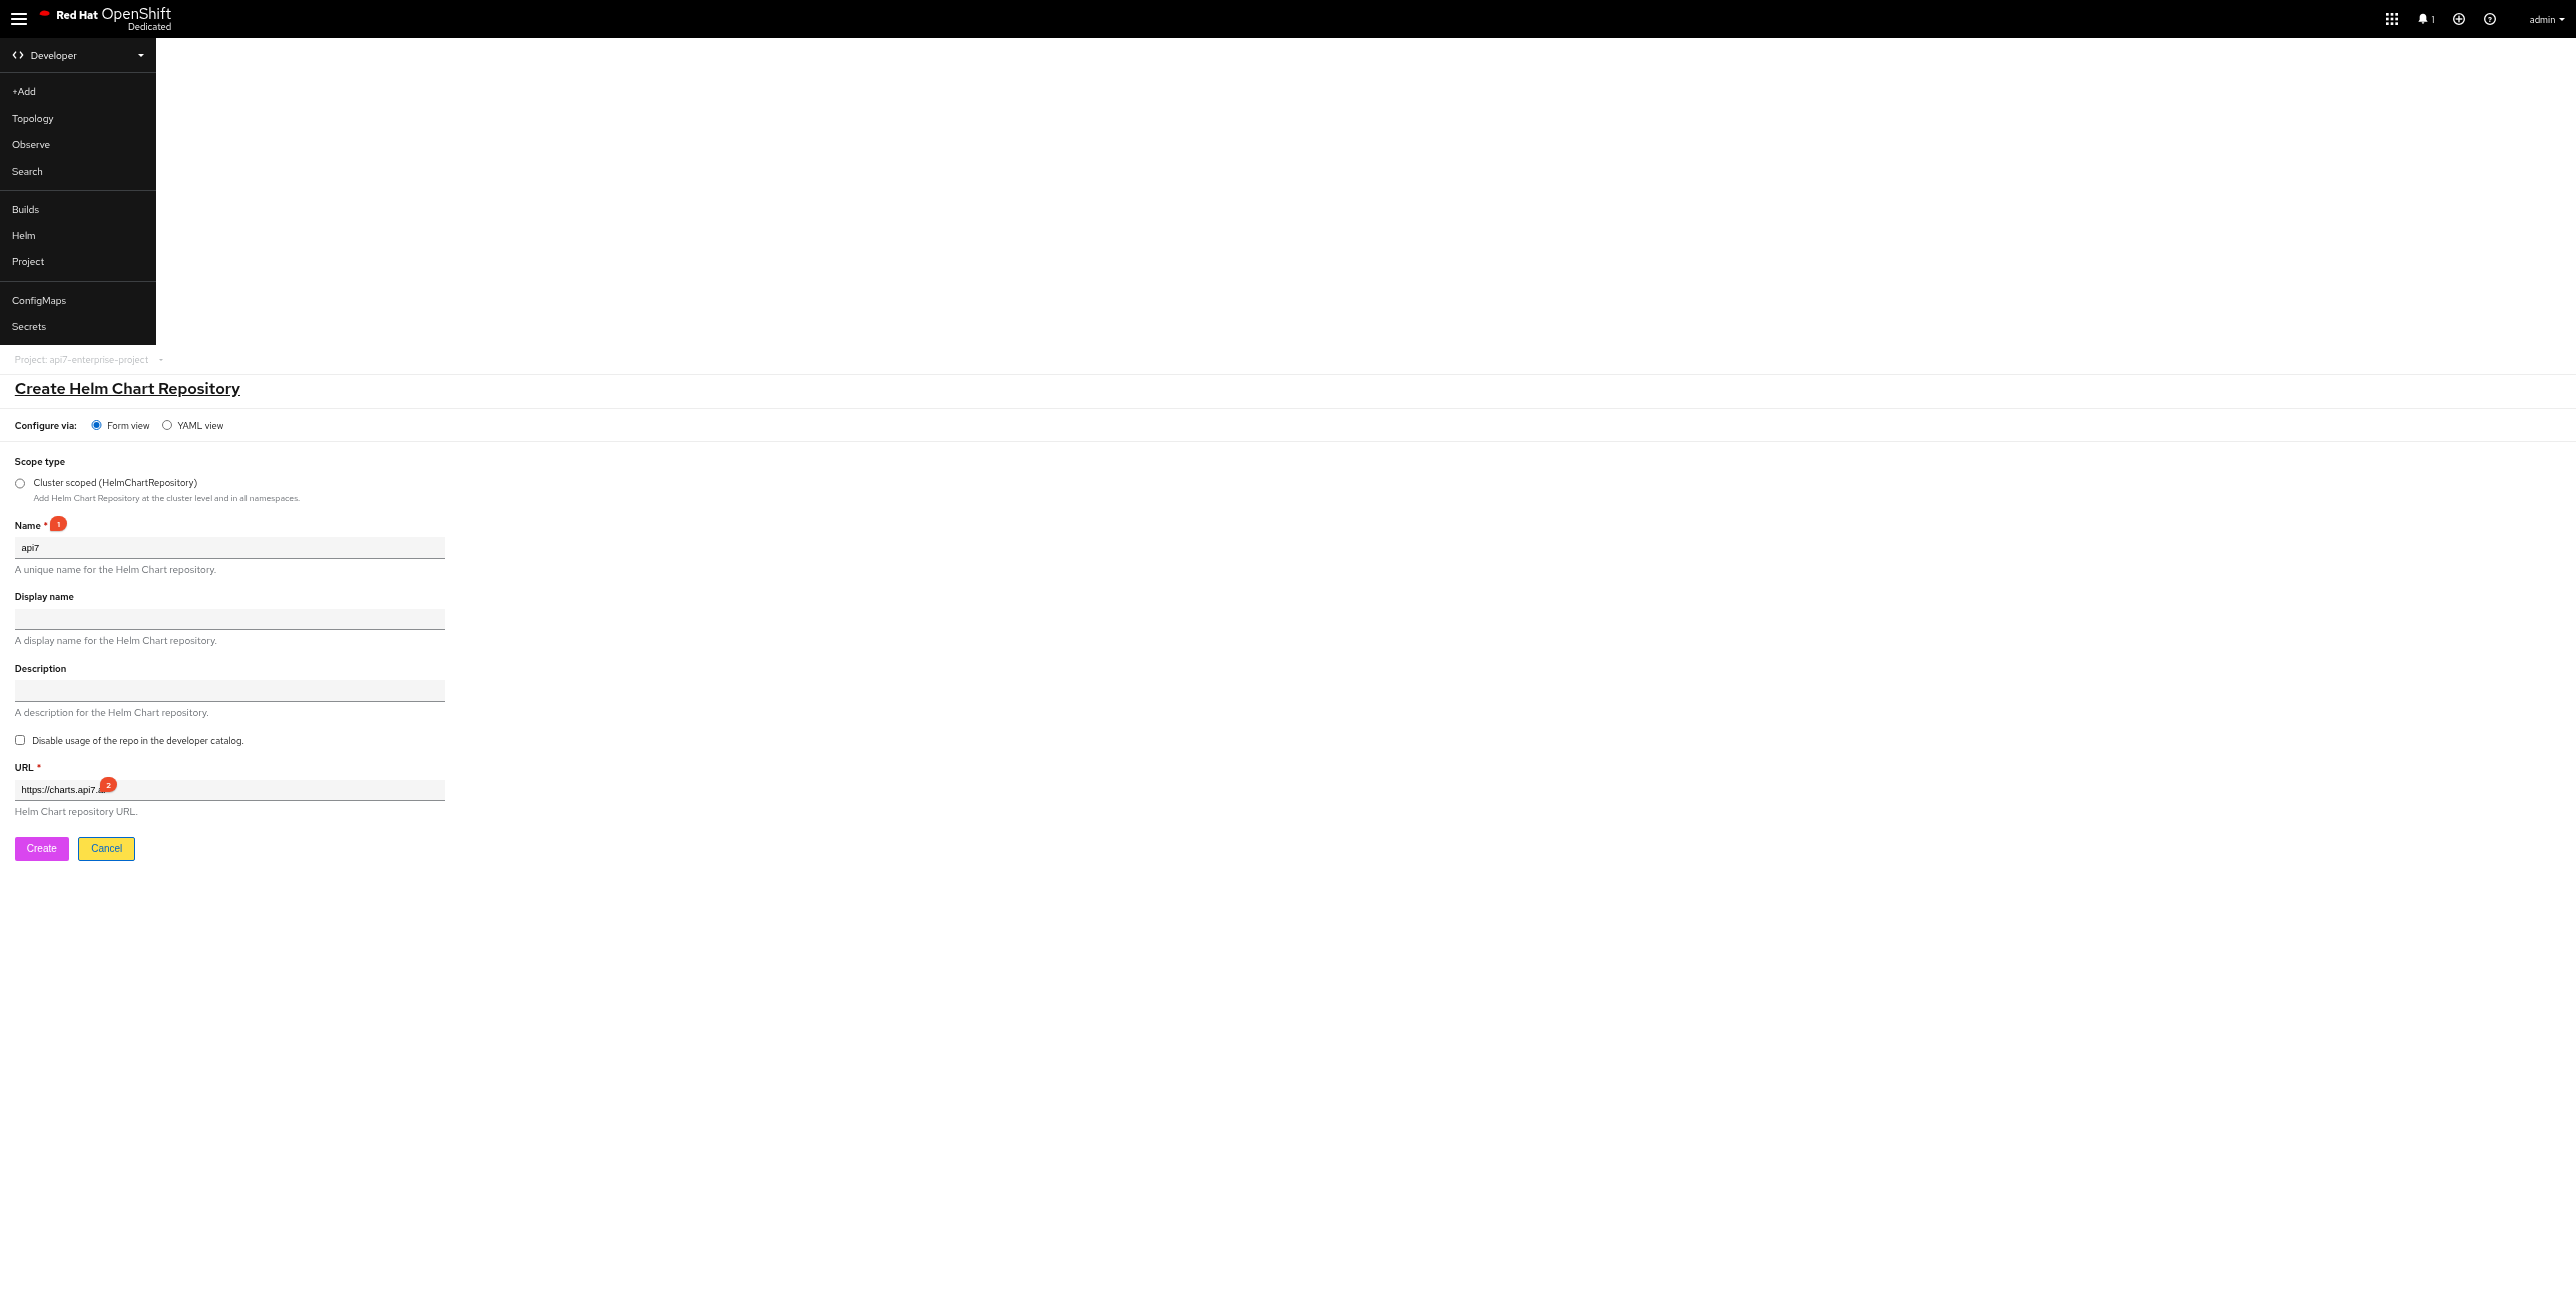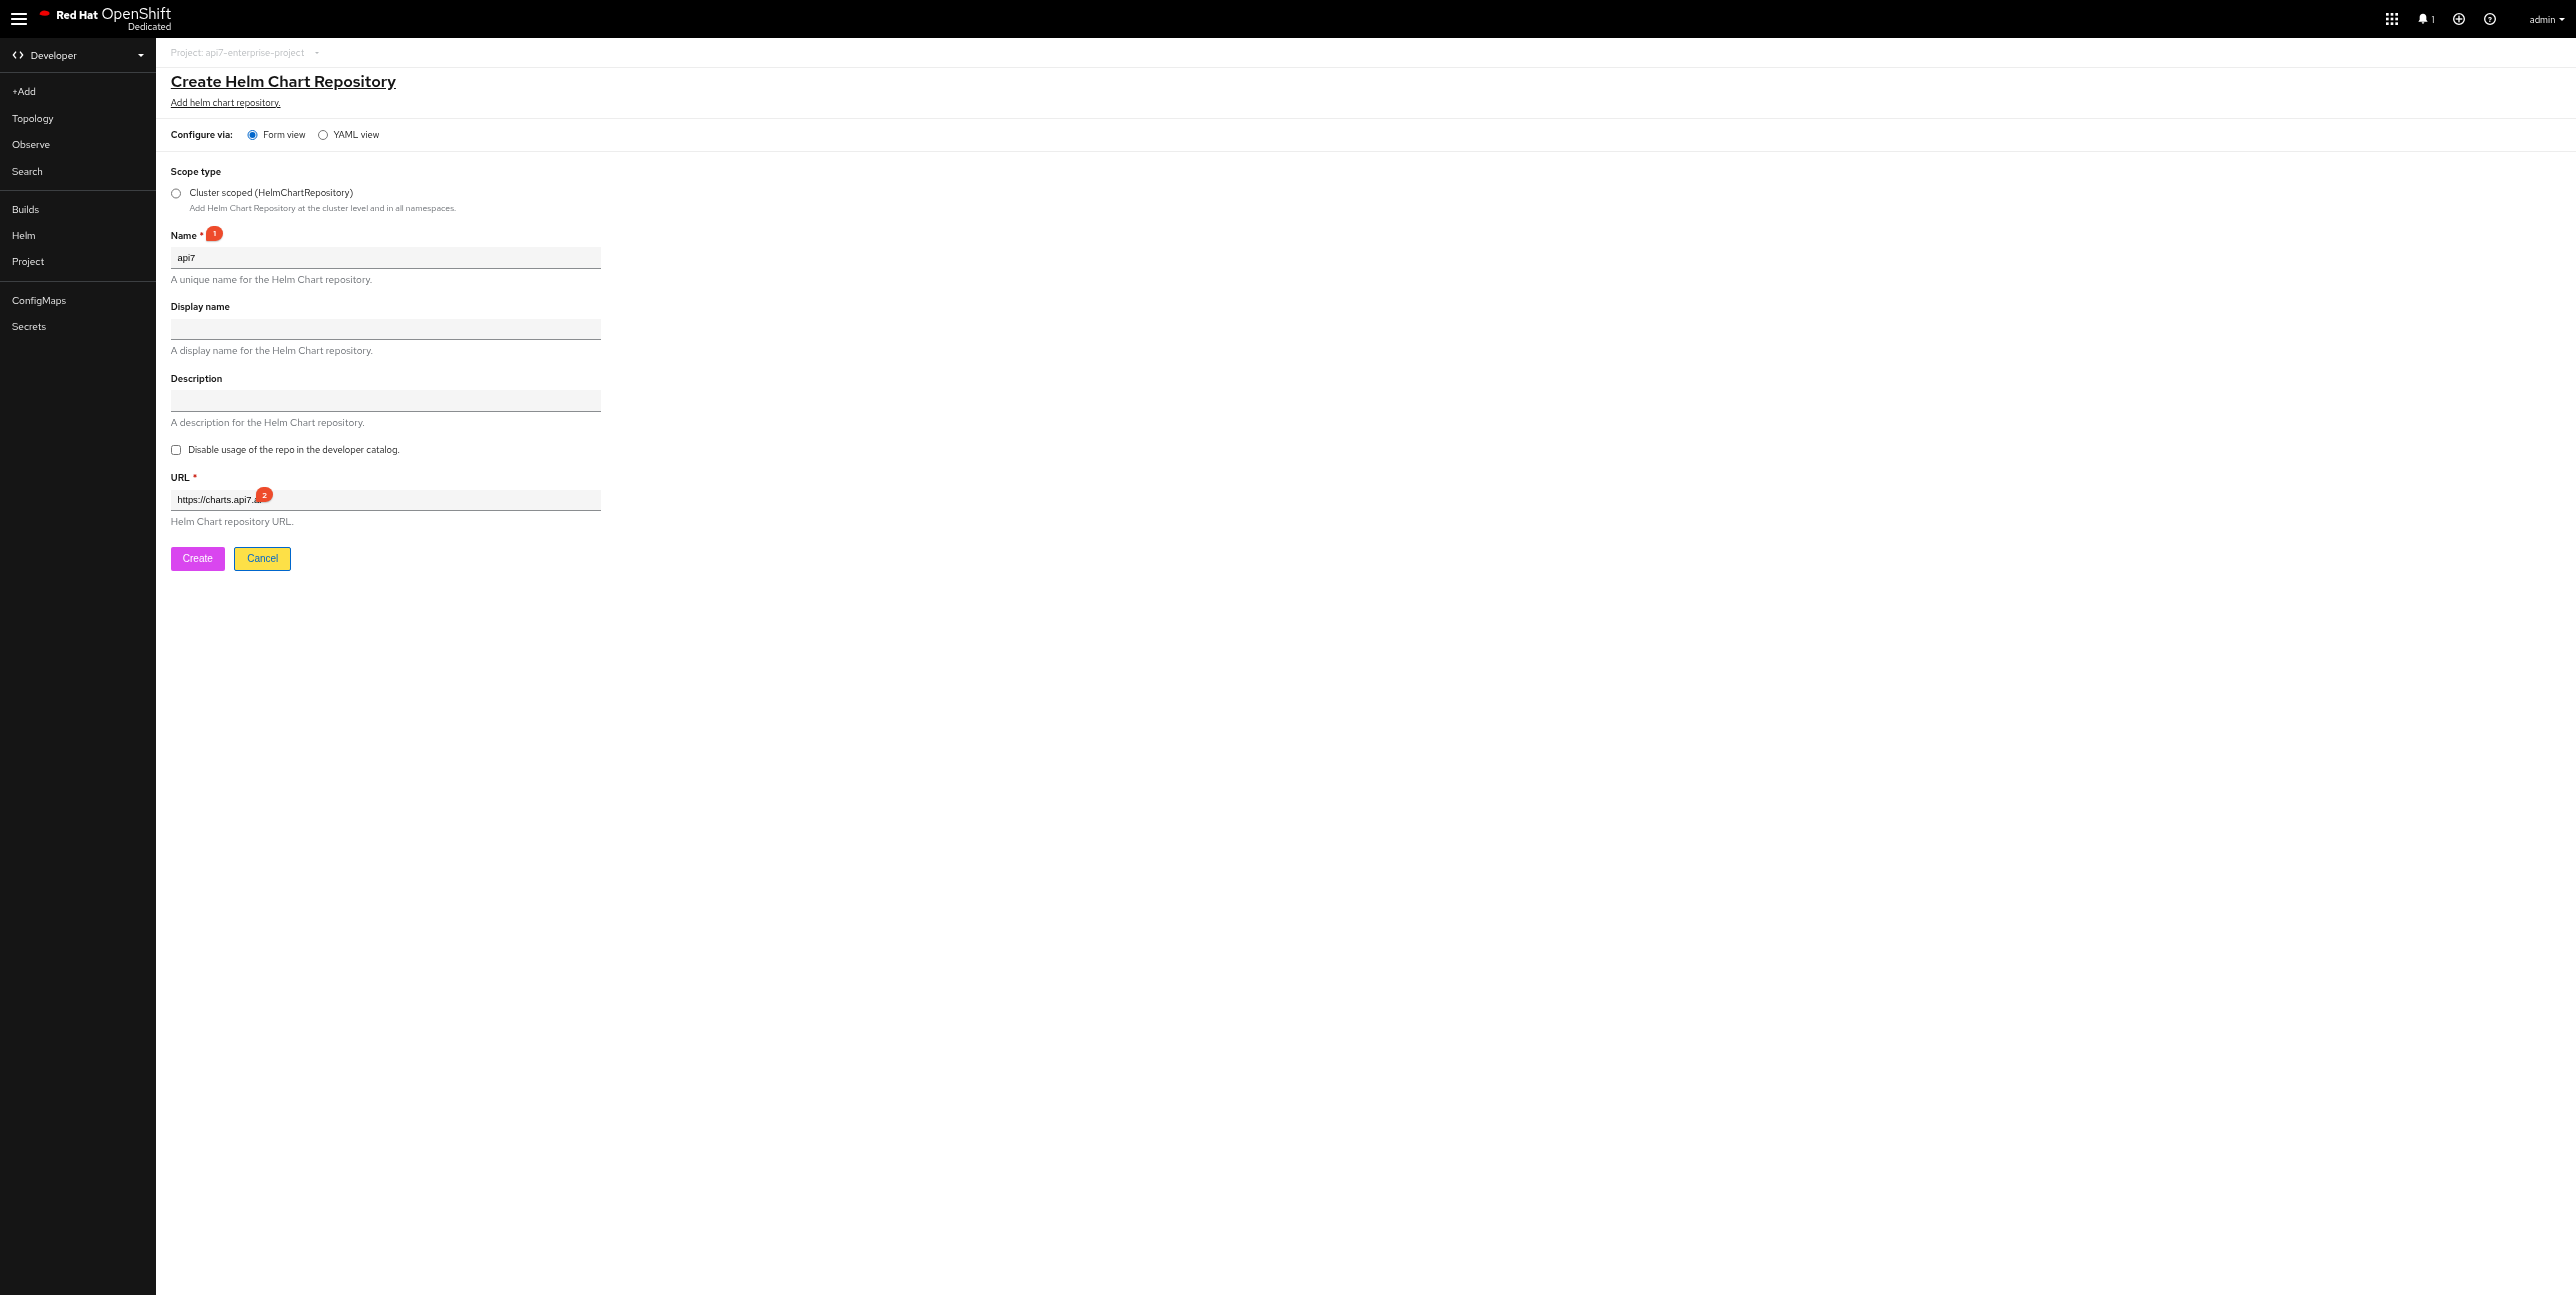--- a/index.html
+++ b/index.html
@@ -15,21 +15,21 @@
 .logo-text .product { font-weight: 400; font-size: 15px; margin-left: 1.3px; }
 .logo-text .sub { font-size: 9.4px; font-weight: 400; text-align: right; }
 
 .topbar-spacer { flex: 1; }
 .topbar-icons { display: flex; align-items: center; gap: 19px; margin-right: 13.4px; }
 .topbar-icons .ticon { width: 12px; height: 12px; cursor: pointer; }
 .bell-wrap { display: flex; align-items: center; gap: 2.7px; cursor: pointer; }
 .user-menu { display: flex; align-items: center; gap: 4px; cursor: pointer; margin-left: 20px; }
 .caret-down { width: 0; height: 0; border-left: 3.4px solid transparent; border-right: 3.4px solid transparent; border-top: 3.4px solid #fff; }
 
-.shell { display: flex; min-height: calc(100vh - 38px); }
+.shell { display: flex; min-height: calc(100vh - 38px); flex-direction: column; }
 .sidebar { width: 156px; background: #151515; color: #fff; padding-top: 0; }
 .perspective { display: flex; align-items: center; gap: 6.7px; padding: 10.7px 12px; border-bottom: 0.7px solid #3c3f42; cursor: pointer; }
 .perspective svg { width: 12px; height: 12px; }
 .perspective .label { flex: 1; font-size: 10px; }
 .perspective .pcaret { width: 0; height: 0; border-left: 3.4px solid transparent; border-right: 3.4px solid transparent; border-top: 3.4px solid #fff; }
 
 .nav-group { border-bottom: 0.7px solid #3c3f42; padding: 5.4px 0; }
 .nav-group:last-child { border-bottom: none; }
 .nav-item { padding: 6.7px 12px; font-size: 10px; cursor: pointer; color: #f0f0f0; }
 
@@ -153,21 +153,20 @@
     </div>
   </aside>
 
   <main class="main">
     <div class="project-bar">
       <span>Project: api7-enterprise-project</span>
       <span class="proj-caret"></span>
     </div>
     <div class="page-header">
       <h1 class="page-title">Create Helm Chart Repository</h1>
-      <div class="page-subtitle">Add helm chart repository.</div>
     </div>
 
     <div class="configure-bar">
       <strong>Configure via:</strong>
       <label class="radio-opt">
         <input type="radio" name="cfg" checked="" style="">
         <span>Form view</span>
       </label>
       <label class="radio-opt">
         <input type="radio" name="cfg" style="">

